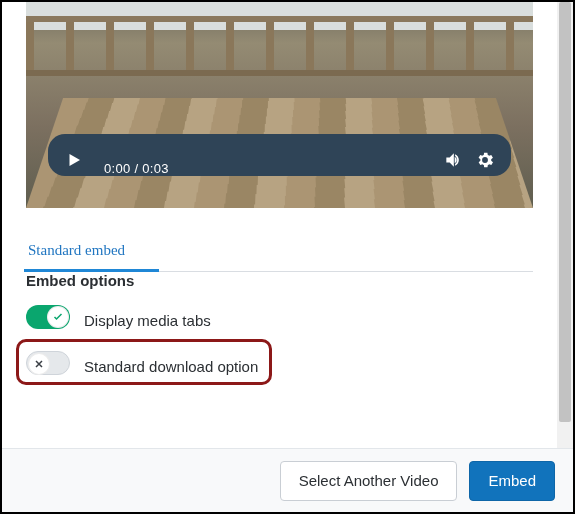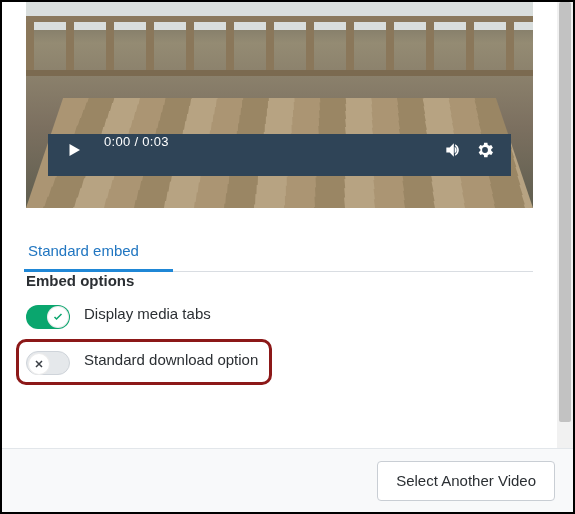--- a/index.html
+++ b/index.html
@@ -54,51 +54,53 @@
     background: repeating-linear-gradient(90deg,#8a775a 0 8px, transparent 8px 40px);
     border-top: 6px solid #8a785d;
     border-bottom: 6px solid #7b6a50;
   }
   .video-controls {
     position: absolute;
     left: 22px; right: 22px; bottom: 32px;
     height: 42px;
     background: #2f4457;
     display: flex;
-    align-items: flex-start;
+    align-items: flex-end;
     color: #fff;
     font-size: 13px;
     padding: 0 10px;
+    border-radius: 17px;
   }
   .play-icon svg { width: 18px; height: 18px; fill:#fff; display:block; }
   .time { margin-left: 14px; letter-spacing: .3px; }
   .vc-spacer { flex: 1; }
   .vol-icon svg, .gear-icon svg { width: 20px; height: 20px; fill:#fff; display:block; }
   .vc-btn { display:flex; align-items:center; justify-content:center; width:32px; height:32px; cursor:pointer; }
 
   
   .tabs { margin-top: 24px; border-bottom: 1px solid #d9dde2; display:flex; }
   .tab {
     padding: 10px 2px 12px 2px;
     margin-right: 20px;
     font-size: 15px;
     color: #2a7ab8;
     cursor: pointer;
     position: relative;
+    font-family: Liberation Serif, serif;
   }
   .tab.active { color:#2176c1; }
   .tab.active::after {
     content:"";
     position:absolute; left:-2px; right:-32px; bottom:-1px;
     height:3px; background:#1f87d6;
   }
 
   
   .section-title { font-weight: 700; font-size: 15px; color:#2b2f33; }
-  .option-row { display:flex; align-items:flex-start; margin-top: 16px; gap: 14px; font-size: 15px; color:#2b2f33; }
+  .option-row { display:flex; align-items:flex-end; margin-top: 16px; gap: 14px; font-size: 15px; color:#2b2f33; }
 
   .toggle {
     width: 44px; height: 24px; border-radius: 12px; position:relative; cursor:pointer;
     flex-shrink:0;
   }
   .toggle.on { background:#0aa66e; }
   .toggle.off { background:#e5e8eb; border:1px solid #cfd4da; }
   .knob {
     position:absolute; top:1px; width:22px; height:22px; border-radius:50%;
     background:#fff; display:flex; align-items:center; justify-content:center;
@@ -210,15 +212,18 @@
   </div>
 
   <div class="scrollbar-track">
     <div class="scrollbar-thumb"></div>
   </div>
 
   <div class="footer">
     <div class="btn secondary">
       <span>Select Another Video</span>
     </div>
+    <div class="btn primary">
+      <span>Embed</span>
+    </div>
   </div>
 
 </div>
 
 </body></html>

